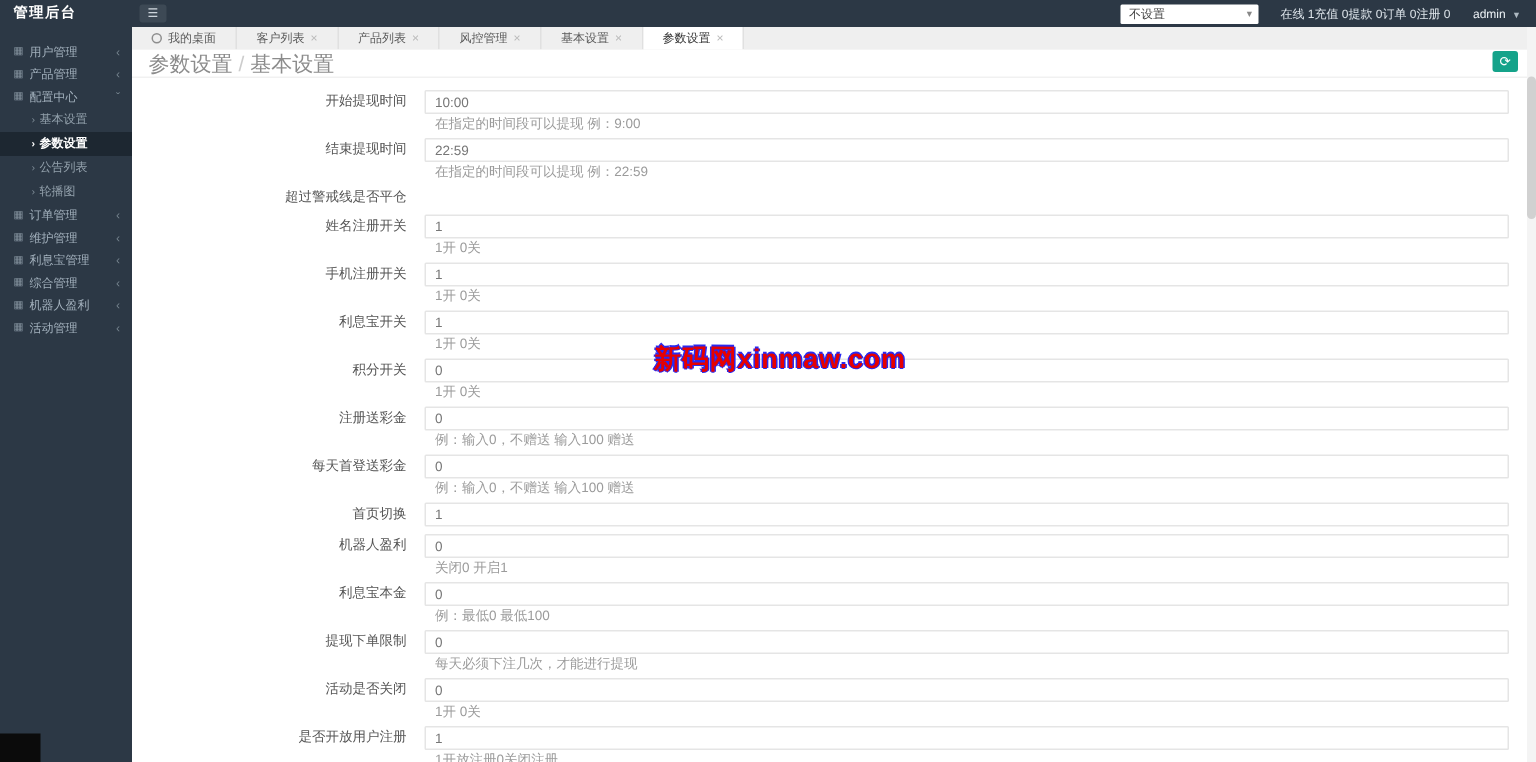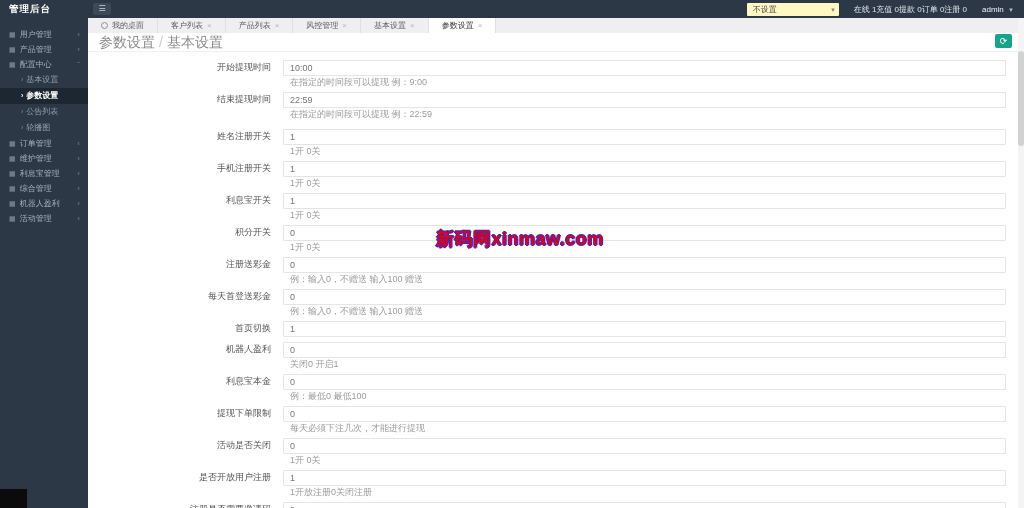--- a/index.html
+++ b/index.html
@@ -16,21 +16,21 @@
   .snav-item.sub{height:16px;line-height:16px;padding-left:21px;color:#93a1ac;}
   .snav-item.sub.active{background:#1d2731;color:#ffffff;font-weight:bold;}
   .snav-grid{display:inline-block;font-size:7px;margin-right:4px;color:#8795a1;vertical-align:top;}
   .snav-arrow{display:inline-block;font-size:7px;margin-right:3px;color:#7e8c97;}
   .snav-item.sub.active .snav-arrow{color:#fff;}
   .snav-chev{position:absolute;right:8px;top:0;font-size:8px;color:#76848f;}
   
   .topbar{position:absolute;left:88px;right:0;top:0;height:18px;background:#2c3845;z-index:2;}
   .tb-burger{position:absolute;left:5px;top:3px;width:18px;height:12px;background:#3d4955;border-radius:2px;color:#cdd5dc;font-size:8px;line-height:12px;text-align:center;cursor:pointer;}
   .tb-right{position:absolute;right:10px;top:0;height:18px;display:flex;align-items:center;gap:15px;}
-  .tb-select{position:relative;width:86px;height:13px;background:#fef9c3;border-radius:1px;font-size:8px;color:#444;line-height:13px;padding-left:6px;cursor:pointer;}
+  .tb-select{position:relative;width:86px;height:13px;background:#ffffff;border-radius:1px;font-size:8px;color:#444;line-height:13px;padding-left:6px;cursor:pointer;}
   .tb-select .caret{position:absolute;right:4px;top:0;color:#888;font-size:7px;line-height:13px;}
   .tb-stat{font-size:8px;color:#dfe6ec;white-space:nowrap;cursor:pointer;}
   .tb-user{font-size:8px;color:#eef3f7;white-space:nowrap;cursor:pointer;}
   .tb-user .caret{font-size:6px;color:#aeb9c2;margin-left:2px;}
   
   .tabbar{position:absolute;left:88px;right:0;top:18px;height:15px;background:#efefef;border-bottom:1px solid #e2e2e2;display:flex;z-index:2;}
   .tab{display:flex;align-items:center;gap:4px;padding:0 13px;font-size:8px;color:#5a5a5a;border-right:1px solid #e0e0e0;line-height:15px;cursor:pointer;white-space:nowrap;text-align:center;}
   .tab.active{background:#ffffff;color:#333;}
   .tab-close{color:#b8b8b8;font-size:8px;line-height:8px;}
   .tab-dot{display:inline-block;width:5px;height:5px;border:1px solid #8e8e8e;border-radius:50%;}
@@ -139,20 +139,21 @@
       </div>
     </div>
     <div class="frow">
       <div class="flabel">结束提现时间</div>
       <div class="ffield">
         <input class="finput" type="text" value="22:59" style="">
         <div class="fhint">在指定的时间段可以提现 例：22:59</div>
       </div>
     </div>
     <div class="frow">
+      <div class="flabel">超过警戒线是否平仓</div>
     </div>
     <div class="frow">
       <div class="flabel">姓名注册开关</div>
       <div class="ffield">
         <input class="finput" type="text" value="1" style="">
         <div class="fhint">1开 0关</div>
       </div>
     </div>
     <div class="frow">
       <div class="flabel">手机注册开关</div>

